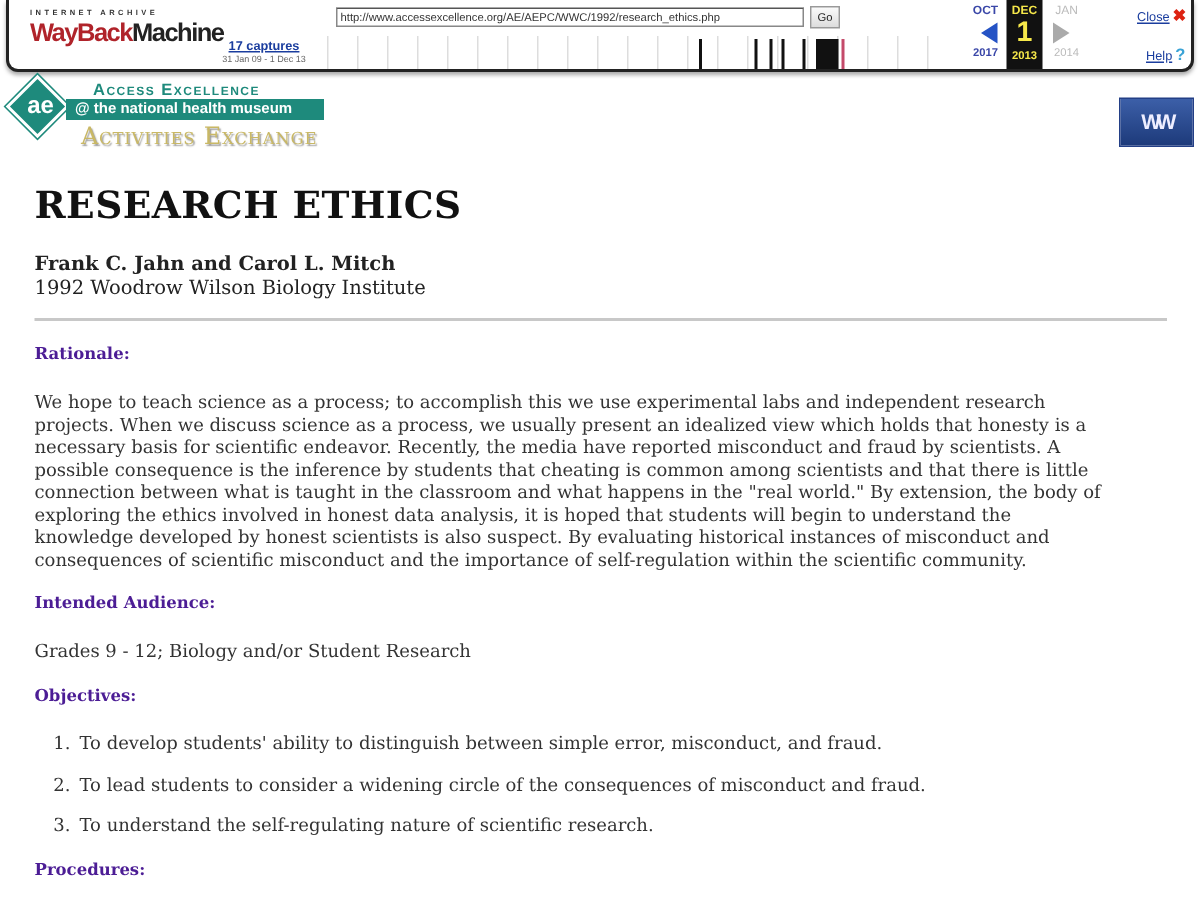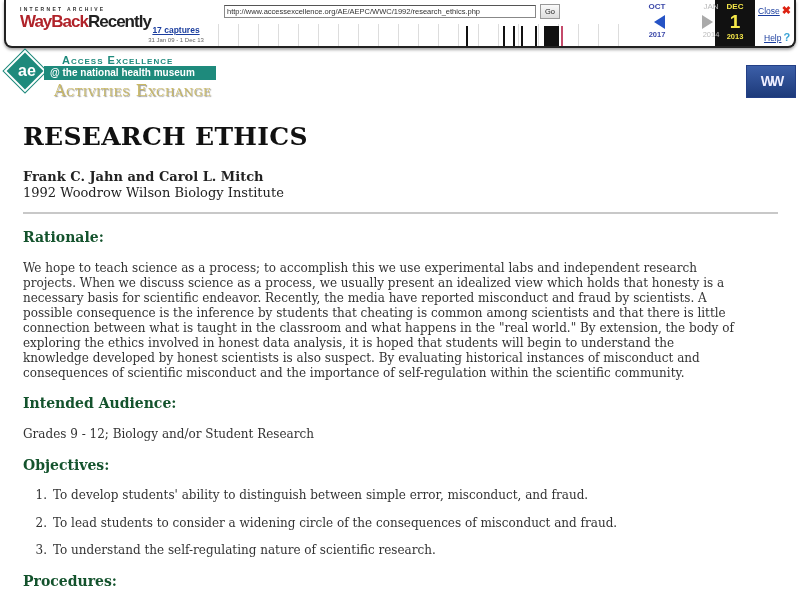--- a/index.html
+++ b/index.html
@@ -32,21 +32,21 @@
       position: absolute; left: 534px; top: 4px; width: 20px; height: 15px;
       border: 1px solid #999; background: linear-gradient(#fafafa, #ddd);
       font-family: "Liberation Sans", sans-serif; font-size: 7.5px; text-align: center; line-height: 13px; color: #222;
     }
     .sparkline { position: absolute; left: 210px; top: 24px; width: 416px; height: 22px; }
     .sparkline .yr { position: absolute; top: 0; width: 1px; height: 22px; background: #ddd; }
     .sparkline .cap { position: absolute; top: 2px; height: 20px; background: #111; }
     .sparkline .cur { position: absolute; top: 2px; height: 20px; width: 2px; background: #c44a6a; }
     .month-nav { position: absolute; font-family: Liberation Sans, sans-serif; font-weight: bold; text-align: center; }
     .m-prev { left: 636px; top: 0; width: 30px; }
-    .m-cur { left: 665px; top: 0; width: 40px; height: 46px; background: #111; margin-left: 44px; }
+    .m-cur { left: 665px; top: 0; width: 24px; height: 46px; background: #111; }
     .m-next { left: 690px; top: 0; width: 30px; }
     .month-nav .mo { font-size: 8px; margin-top: 2px; height: 10px; }
     .month-nav .dy { font-size: 19px; height: 20px; line-height: 20px; }
     .month-nav .yr { font-size: 7.5px; }
     .m-prev .mo, .m-prev .yr { color: #3a47a8; }
     .m-cur .mo, .m-cur .dy, .m-cur .yr { color: #f6e84a; }
     .m-next .mo, .m-next .yr { color: #bbb; font-weight: normal; }
     .arrow-left { width: 0; height: 0; border-top: 7px solid transparent; border-bottom: 7px solid transparent; border-right: 11px solid #2553c5; margin: 3px auto 1px 12px; }
     .arrow-right { width: 0; height: 0; border-top: 7px solid transparent; border-bottom: 7px solid transparent; border-left: 11px solid #aaa; margin: 3px auto 1px 6px; }
     .close-link { position: absolute; left: 752px; top: 4px; font-family: "Liberation Sans", sans-serif; font-size: 8.5px; color: #1a3d9e; text-decoration: underline; }
@@ -69,34 +69,34 @@
       background: linear-gradient(#3c5fa8, #1d3a7a); border: 1px solid #233f86;
       color: #eef; font-family: "Liberation Sans", sans-serif; font-size: 14px; font-weight: bold; text-align: center; line-height: 31px; letter-spacing: -3px;
     }
 
     
     .content { position: absolute; left: 23px; top: 0; width: 755px; }
     h1.page-title { position: absolute; top: 122px; left: 0; font-size: 25px; font-weight: bold; color: #111; letter-spacing: 0.3px; white-space: nowrap; }
     .authors { position: absolute; top: 169px; left: 0; font-size: 13px; font-weight: bold; color: #222; }
     .institute { position: absolute; top: 185px; left: 0; font-size: 13px; color: #222; }
     .hr { position: absolute; top: 212px; left: 0; width: 755px; height: 2px; background: #c8c8c8; }
-    .h2 { position: absolute; left: 0; font-size: 14px; font-weight: bold; color: #14532d; white-space: nowrap; }
+    .h2 { position: absolute; left: 0; font-size: 11px; font-weight: bold; color: #4c1d95; white-space: nowrap; }
     .para { position: absolute; left: 0; width: 760px; font-size: 12px; line-height: 15px; color: #333; }
     .para-line { display: block; white-space: nowrap; }
     ol.objectives { position: absolute; left: 0; top: 488px; list-style: none; font-size: 12px; color: #333; }
     ol.objectives li { height: 27.5px; white-space: nowrap; }
     ol.objectives .num { display: inline-block; width: 30px; text-align: right; padding-right: 6px; }
   </style>
 </head>
 <body>
 
 <div class="wb-bar">
   <div class="wb-logo">
     <div class="ia">INTERNET ARCHIVE</div>
-    <div class="wm"><span class="way">Way</span><span class="back">Back</span><span class="mach">Recently</span></div>
+    <div class="wm"><span class="way">Way</span><span class="back">Back</span><span class="mach">Machine</span></div>
   </div>
   <div class="captures">
     <a>17 captures</a>
     <div class="range">31 Jan 09 - 1 Dec 13</div>
   </div>
   <div class="url-input">http://www.accessexcellence.org/AE/AEPC/WWC/1992/research_ethics.php</div>
   <div class="go-btn">Go</div>
 
   <div class="sparkline">
     <div class="yr" style="left:2px"></div>

